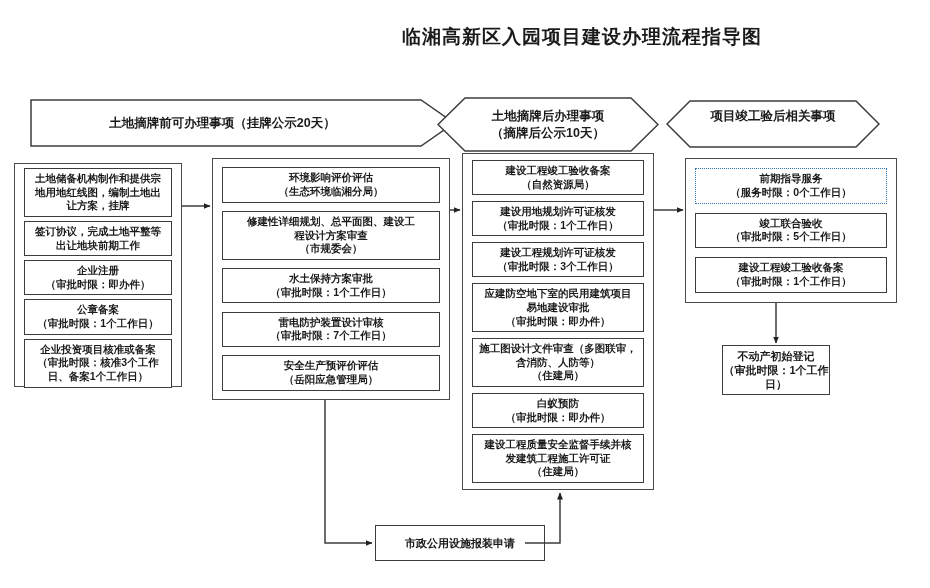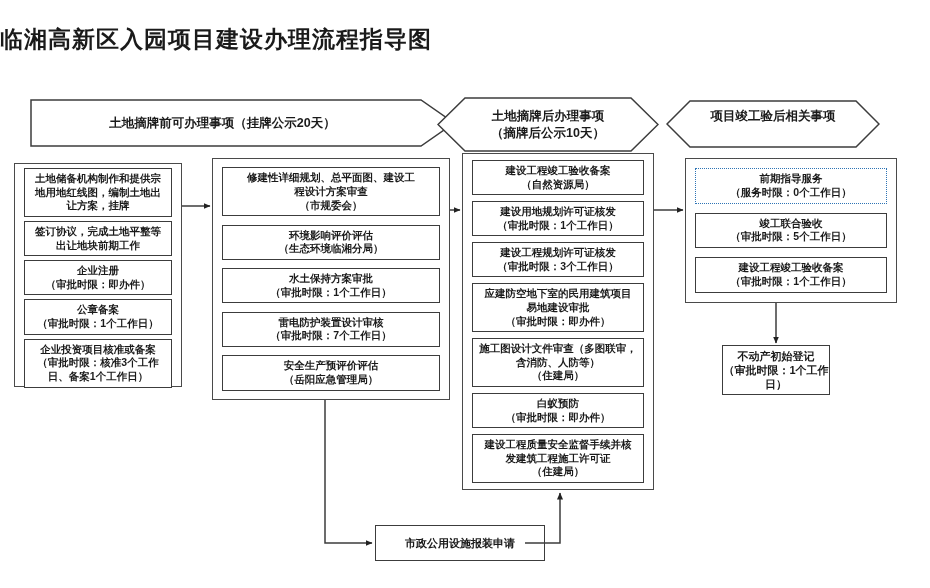--- a/index.html
+++ b/index.html
@@ -1,21 +1,21 @@
 <!DOCTYPE html>
 <html><head>
 <meta charset="utf-8">
 <style>
   * { box-sizing: border-box; margin: 0; padding: 0; }
   html, body { width: 930px; height: 588px; background: #ffffff; overflow: hidden; }
   body { position: relative; font-family: "Liberation Sans", "DejaVu Sans", sans-serif; color: #1a1a1a; }
 
   .title {
     position: absolute; left: 0; top: 24px; width: 762px;
-    text-align: left; font-size: 23px; font-weight: bold; letter-spacing: 1px;
+    text-align: right; font-size: 19px; font-weight: bold; letter-spacing: 1px;
   }
 
   .banner { position: absolute; }
   .banner svg { position: absolute; left: 0; top: 0; }
   .banner .banner-label {
     position: absolute; inset: 0; display: flex; align-items: center; justify-content: center;
     font-size: 12.5px; font-weight: bold; text-align: center; white-space: pre-line; line-height: 1.35;
   }
   .banner-1 { left: 30px;  top: 99px;  width: 425px; height: 48px; }
   .banner-2 { left: 437px; top: 97px;  width: 222px; height: 55px; }
@@ -86,25 +86,25 @@
   <div class="step-box">企业注册
 （审批时限：即办件）</div>
   <div class="step-box">公章备案
 （审批时限：1个工作日）</div>
   <div class="step-box">企业投资项目核准或备案
 （审批时限：核准3个工作
 日、备案1个工作日）</div>
 </div>
 
 <div class="col-group col-2">
+  <div class="step-box">环境影响评价评估
+（生态环境临湘分局）</div>
   <div class="step-box">修建性详细规划、总平面图、建设工
 程设计方案审查
 （市规委会）</div>
-  <div class="step-box">环境影响评价评估
-（生态环境临湘分局）</div>
   <div class="step-box">水土保持方案审批
 （审批时限：1个工作日）</div>
   <div class="step-box">雷电防护装置设计审核
 （审批时限：7个工作日）</div>
   <div class="step-box">安全生产预评价评估
 （岳阳应急管理局）</div>
 </div>
 
 <div class="col-group col-3">
   <div class="step-box">建设工程竣工验收备案

